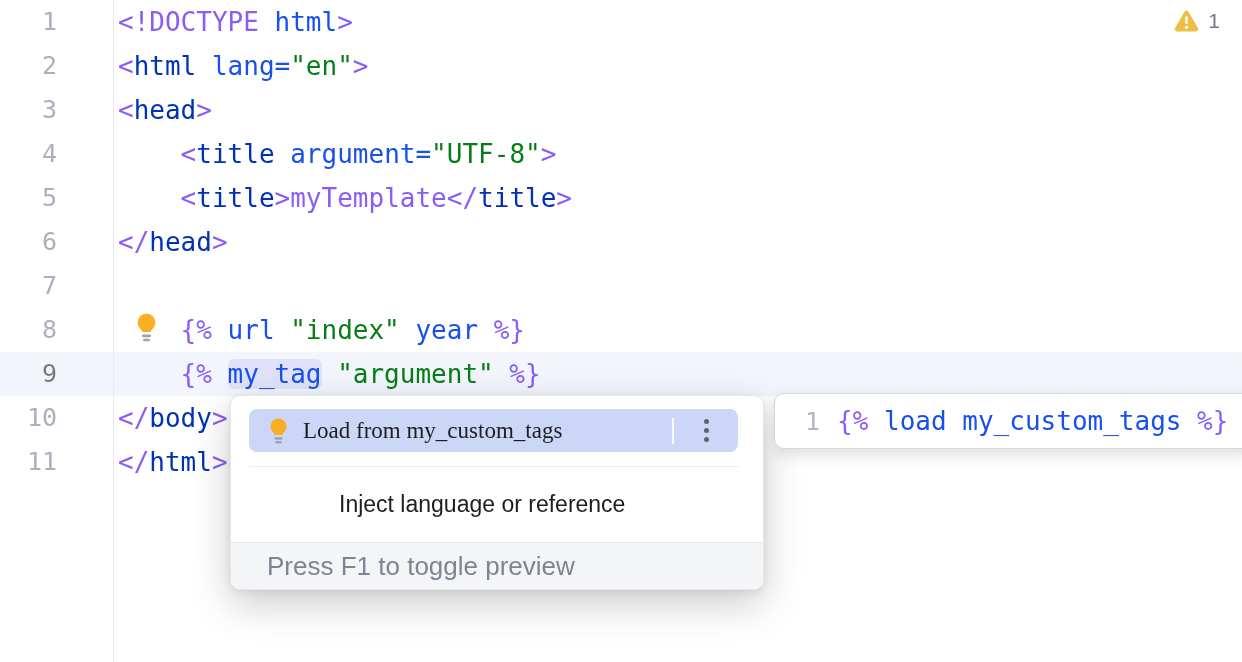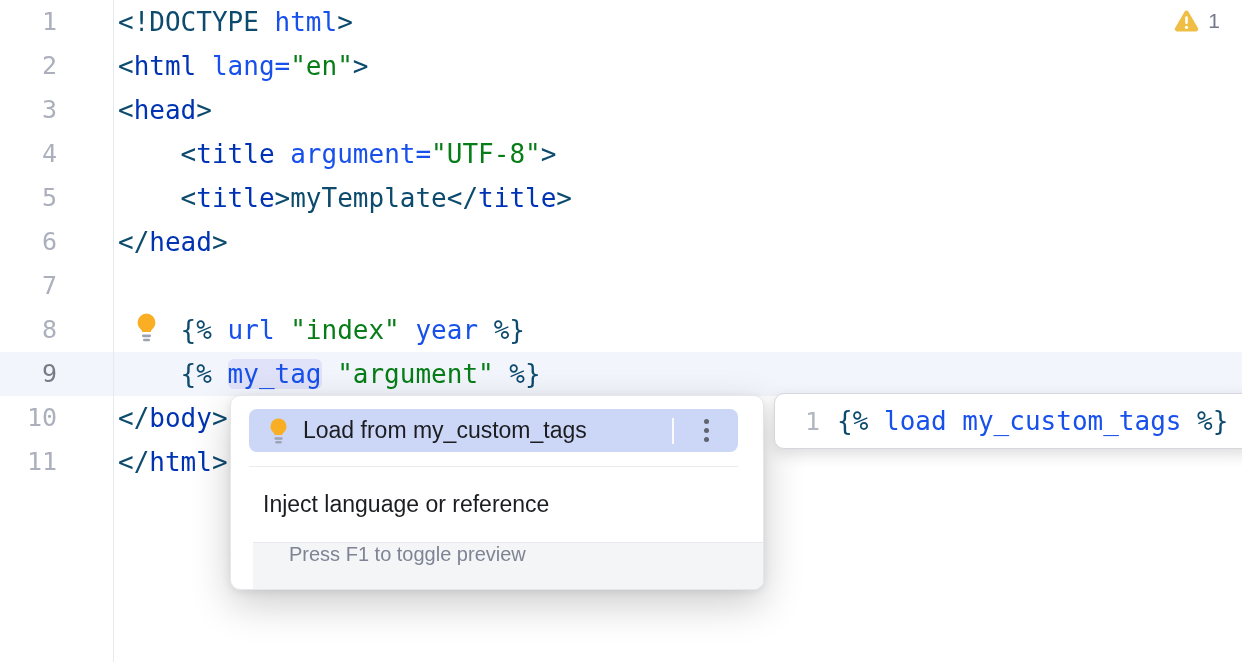--- a/index.html
+++ b/index.html
@@ -12,21 +12,21 @@
   
   #editor { position:absolute; top:0; left:0; width:1242px; }
   .gutter-sep { position:absolute; left:113px; top:0; width:1px; height:662px; background:#E8E9ED; z-index:1; }
   .row { position:relative; height:44px; line-height:44px; width:1242px;
          font-family:"DejaVu Sans Mono", monospace; font-size:26px; color:#080808; }
   .row.current { background:#F2F5FB; }
   .ln { position:absolute; left:0; top:0; width:57px; text-align:right;
         color:#ABB0BC; font-size:25px; }
   .row.current .ln { color:#767B87; }
   .code { position:absolute; left:118px; top:0; white-space:pre; z-index:2; }
-  .seg-plain  { color:#0c4a6e;margin-top:7px; }
+  .seg-plain  { color:#8b5cf6;margin-top:7px; }
   .seg-tag    { color:#0033B3; }
   .seg-ident  { color:#1750EB; }
   .seg-string { color:#067D17; }
   .seg-ident-hl { color:#1750EB; background:#DFE2F8; border-radius:6px; }
   .gutter-bulb { position:absolute; left:135px; top:4px; width:23px; height:31px; z-index:3; }
   .gutter-bulb svg { display:block; width:23px; height:31px; }
 
   
   #inspections { position:absolute; top:9px; right:22px; display:flex; align-items:center; gap:9px; z-index:5; }
   #inspections svg { display:block; width:25px; height:22px; }
@@ -35,29 +35,29 @@
   
   #popup { position:absolute; left:230px; top:395px; width:534px; height:195px;
            background:#ffffff; border:1px solid #E6E7EB; border-radius:10px;
            box-shadow:0 14px 40px rgba(0,0,0,.20), 0 2px 8px rgba(0,0,0,.08);
            overflow:hidden; z-index:20; }
   .popup-item-selected { margin:13px 25px 0 18px; height:43px; background:#CCD7F8;
            border-radius:8px; display:flex; align-items:center; padding-left:19px; }
   .popup-item-selected .bulb { width:21px; height:28px; margin-right:14px; flex:0 0 auto; }
   .popup-item-selected .bulb svg { display:block; width:21px; height:28px; }
   .popup-label { font-size:23px; color:#1C1D21; white-space:nowrap; }
-  .popup-item-selected .popup-label { flex:1 1 auto; }
+  .popup-item-selected .popup-label { flex:1 1 auto;font-family:Liberation Serif, serif; }
   .sub-divider { width:2px; height:26px; background:rgba(255,255,255,.9); margin-left:auto; flex:0 0 auto; }
   .kebab { width:64px; display:flex; flex-direction:column; align-items:center; justify-content:center; gap:4px; flex:0 0 auto; align-self:stretch; }
   .kebab i { width:5px; height:5px; border-radius:50%; background:#5F6470; }
   .popup-divider { height:1px; background:#EBECF0; margin:14px 25px 0 18px; }
-  .popup-item-plain { height:75px; display:flex; align-items:center; padding-left:32px; }
+  .popup-item-plain { height:75px; display:flex; align-items:center; padding-left:108px; }
   .popup-footer { height:48px; background:#F4F5F7; border-top:1px solid #E8E9EC;
-                  display:flex; padding-left:36px;
-                  font-size:20px; color:#7E8494;margin-left:22px; }
+                  display:flex; align-items:center; padding-left:36px;
+                  font-size:26px; color:#7E8494; }
 
   
   #preview { position:absolute; left:774px; top:393px; width:482px; height:56px;
              background:#ffffff; border:1px solid #D5D7DD; border-radius:10px;
              box-shadow:0 5px 16px rgba(0,0,0,.14);
              display:flex; align-items:center; padding-left:30px; z-index:20;
              font-family:"DejaVu Sans Mono", monospace; font-size:26px; }
   #preview .pln { color:#B2B6C1; margin-right:17px; font-size:25px; }
   #preview .pcode { white-space:pre;text-align:center; }
 </style>

